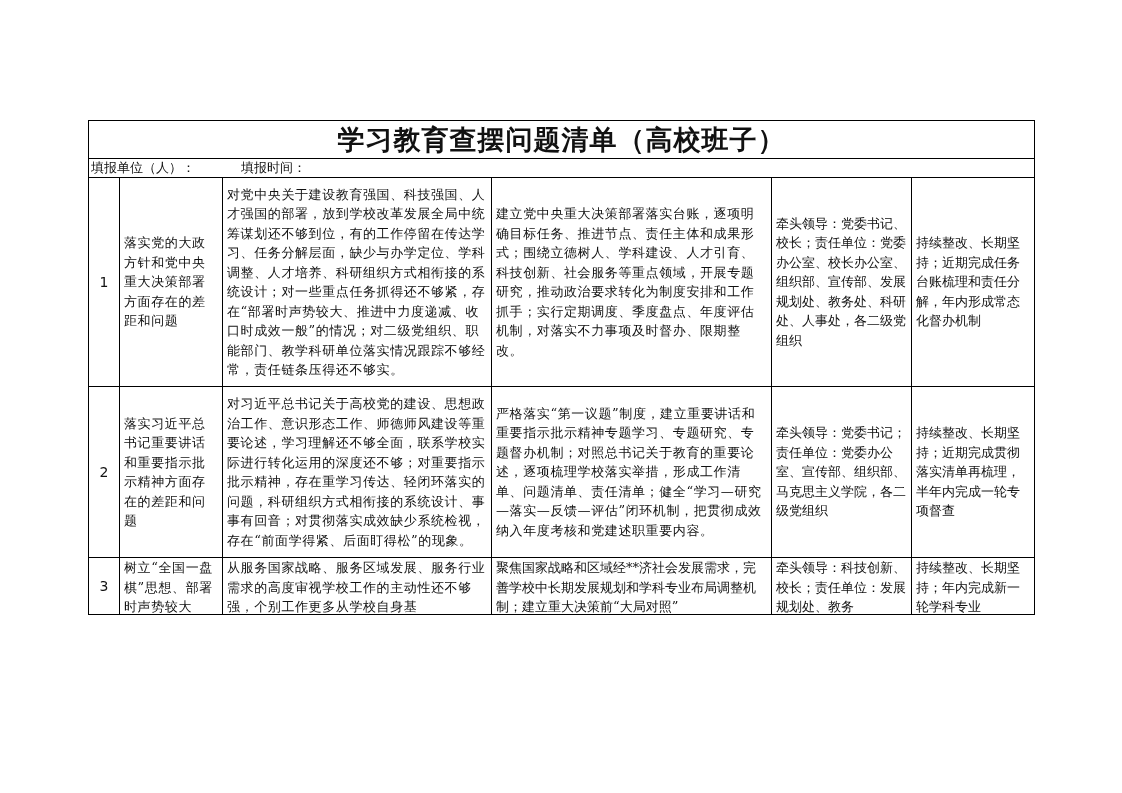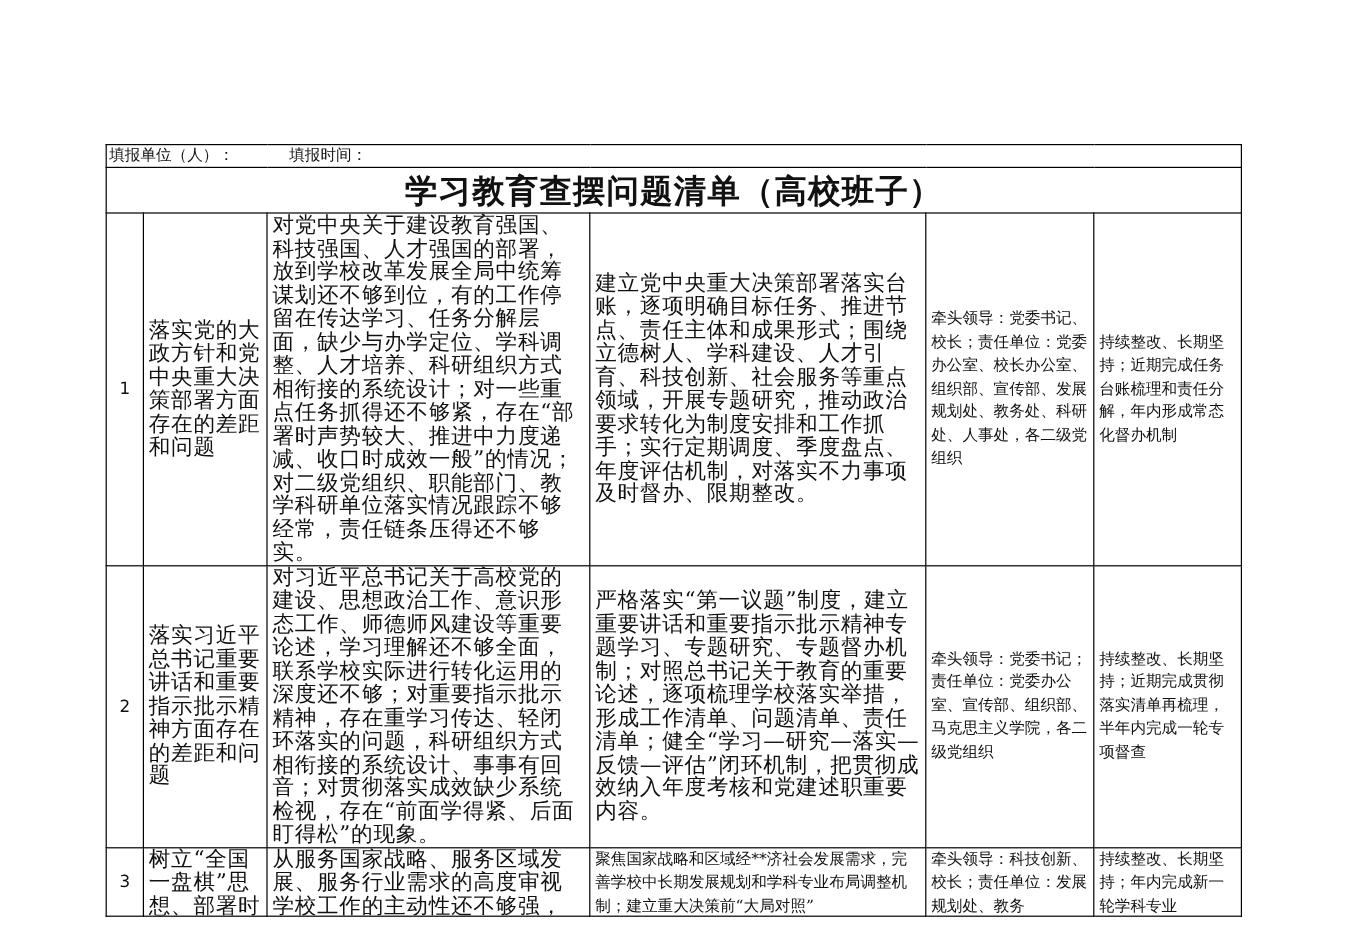--- a/index.html
+++ b/index.html
@@ -9,21 +9,21 @@
   table.grid { border-collapse:collapse; width:946px; table-layout:fixed; }
   table.grid td { border:1.3px solid #000; padding:0 4px; vertical-align:middle; overflow:hidden; }
   .title-cell { height:37px; text-align:center; font-size:27px; font-weight:bold; letter-spacing:1px;
                 font-family:"DejaVu Sans","Liberation Sans",sans-serif; }
   .info-cell { height:18px; font-size:13px; padding-left:2px !important; line-height:18px; white-space:nowrap; }
   .info-cell span { display:inline-block; }
   .info-gap { width:46px; }
   .hdr td { height:38px; text-align:center; font-size:13px; line-height:19px; }
   .hdr .bold { font-weight:bold; font-size:14px; }
   .seq { text-align:center; font-size:14px; }
-  .txt { font-size:18px; line-height:19.5px; font-family:"DejaVu Serif","Liberation Serif",serif; letter-spacing:0.6px; }
+  .txt { font-size:13px; line-height:19.5px; font-family:"DejaVu Serif","Liberation Serif",serif; letter-spacing:0.6px; }
   .txt-tight { font-size:13px; line-height:19.5px; font-family:"DejaVu Serif","Liberation Serif",serif; letter-spacing:0;margin-top:36px; }
   .r1 td { height:208px; }
   .r2 td { height:170px; }
   .r3 td { height:55px; vertical-align:top; }
   .cell-inner { display:block; }
   .r3 .cell-inner { max-height:56px; overflow:hidden; }
 </style>
 </head>
 <body>
 
@@ -32,26 +32,26 @@
     <colgroup>
       <col style="width:31px">
       <col style="width:103px">
       <col style="width:269px">
       <col style="width:280px">
       <col style="width:140px">
       <col style="width:123px">
     </colgroup>
     <tbody>
         <tr>
+      <td colspan="6" class="title-cell">学习教育查摆问题清单（高校班子）</td>
+    </tr>
+    <tr>
       <td colspan="6" class="info-cell">
         <span>填报单位（人）：</span><span class="info-gap"></span><span>填报时间：</span>
       </td>
-    </tr>
-    <tr>
-      <td colspan="6" class="title-cell">学习教育查摆问题清单（高校班子）</td>
     </tr>
 
     <tr class="r1">
       <td class="seq">1</td>
       <td class="txt">落实党的大政方针和党中央重大决策部署方面存在的差距和问题</td>
       <td class="txt">对党中央关于建设教育强国、科技强国、人才强国的部署，放到学校改革发展全局中统筹谋划还不够到位，有的工作停留在传达学习、任务分解层面，缺少与办学定位、学科调整、人才培养、科研组织方式相衔接的系统设计；对一些重点任务抓得还不够紧，存在“部署时声势较大、推进中力度递减、收口时成效一般”的情况；对二级党组织、职能部门、教学科研单位落实情况跟踪不够经常，责任链条压得还不够实。</td>
       <td class="txt">建立党中央重大决策部署落实台账，逐项明确目标任务、推进节点、责任主体和成果形式；围绕立德树人、学科建设、人才引育、科技创新、社会服务等重点领域，开展专题研究，推动政治要求转化为制度安排和工作抓手；实行定期调度、季度盘点、年度评估机制，对落实不力事项及时督办、限期整改。</td>
       <td class="txt-tight">牵头领导：党委书记、校长；责任单位：党委办公室、校长办公室、组织部、宣传部、发展规划处、教务处、科研处、人事处，各二级党组织</td>
       <td class="txt-tight">持续整改、长期坚持；近期完成任务台账梳理和责任分解，年内形成常态化督办机制</td>
     </tr>

